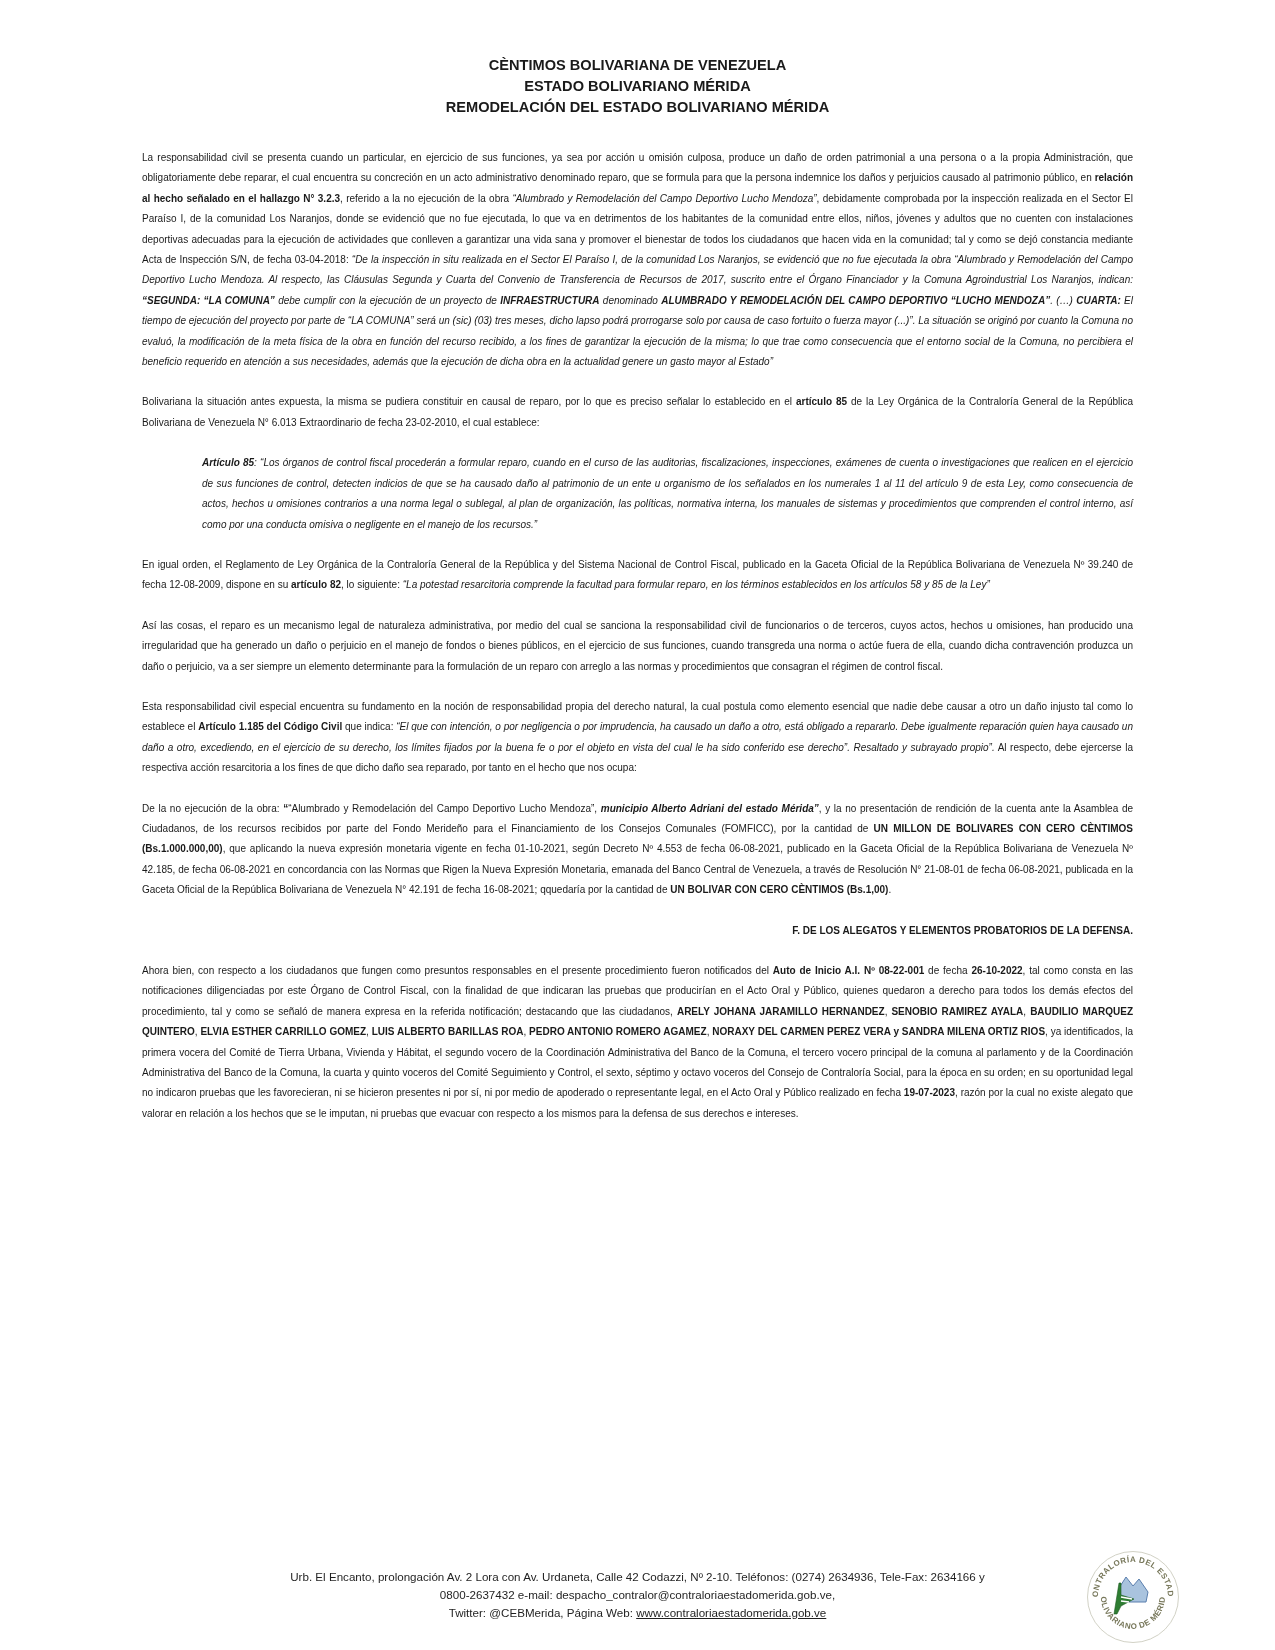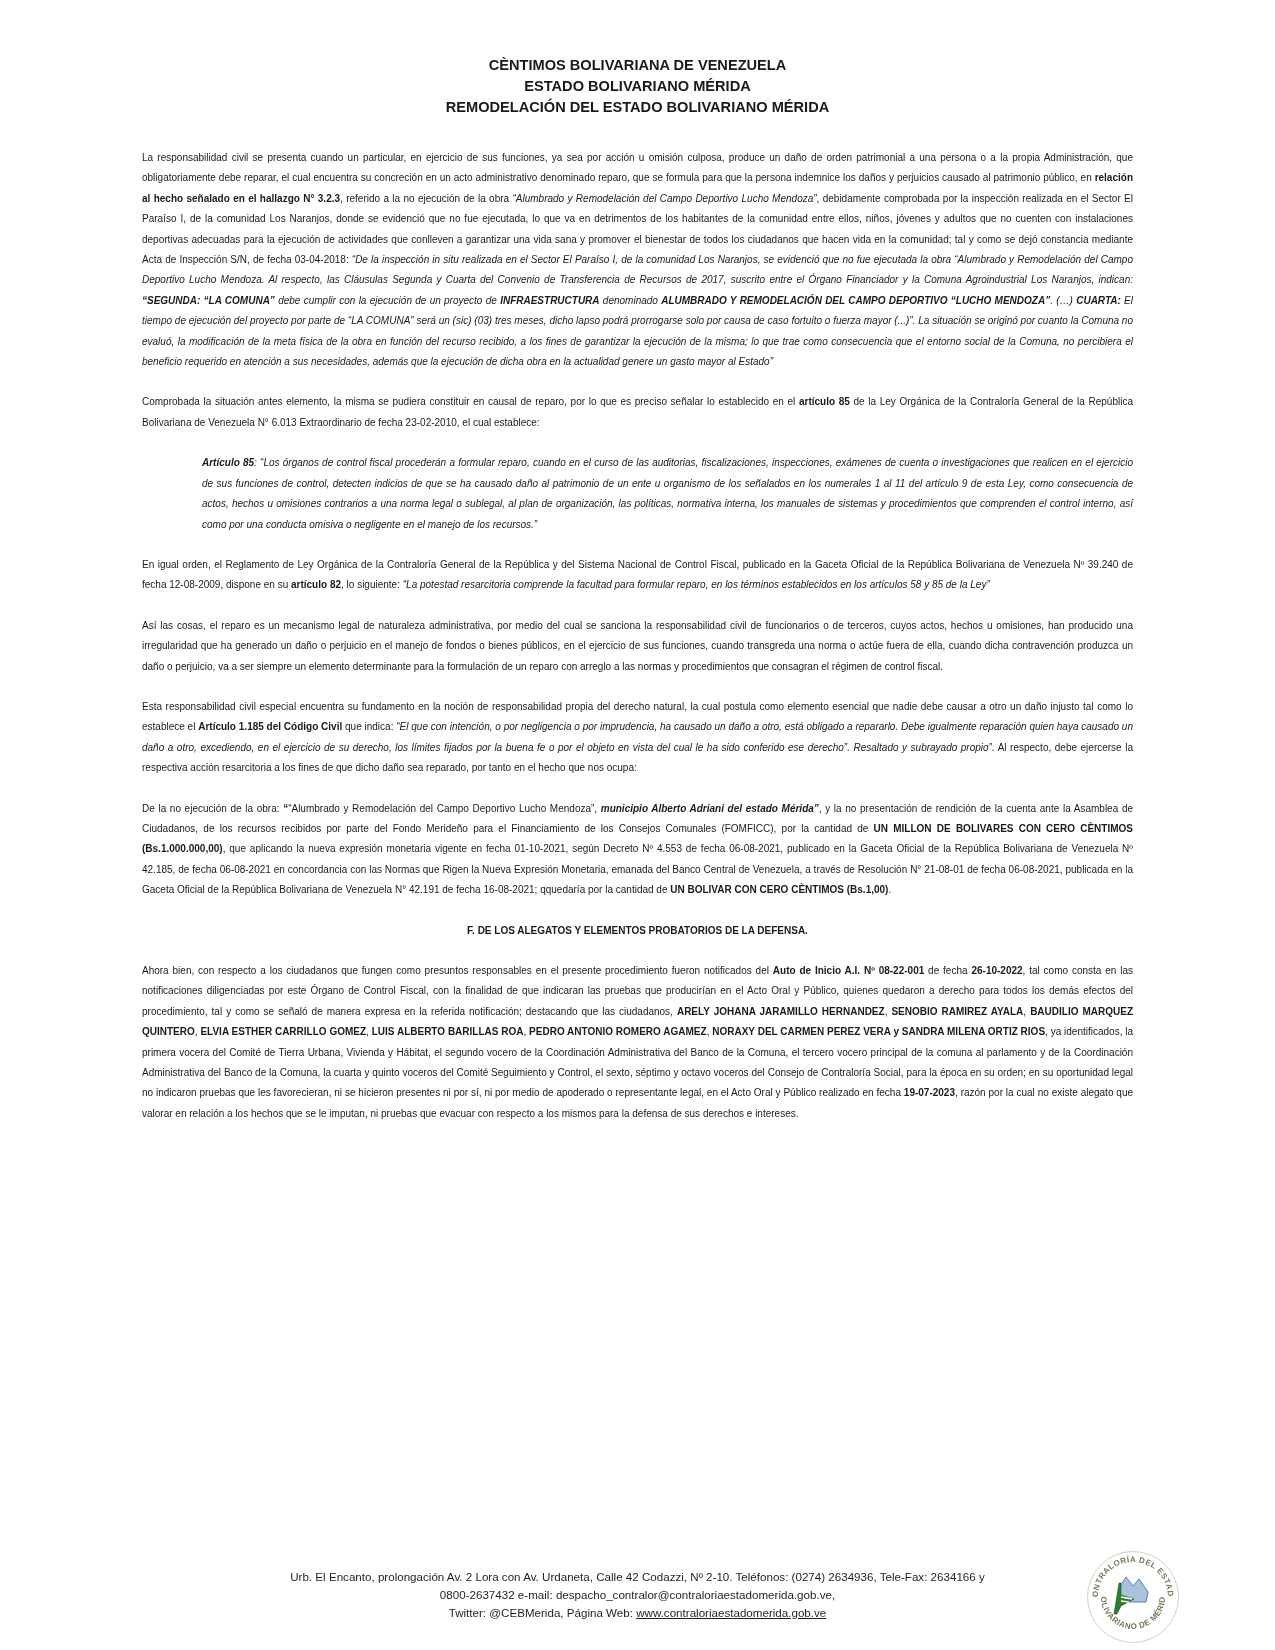--- a/index.html
+++ b/index.html
@@ -12,21 +12,21 @@
   .doc-header{
     position:absolute;top:55px;left:142px;width:991px;
     text-align:center;font-weight:bold;font-size:14.6px;line-height:21px;
   }
   .doc-body{
     position:absolute;top:148px;left:142px;width:991px;
     font-size:10px;line-height:20.4px;text-align:justify;
   }
   .doc-body p{margin:0 0 20px 0;}
   .doc-body p.quote{margin-left:60px;}
-  .doc-body p.heading{text-align:center;font-weight:bold;}
+  .doc-body p.heading{text-align:right;font-weight:bold;}
   .b{font-weight:bold;}
   .i{font-style:italic;}
   .doc-footer{
     position:absolute;top:1568px;left:0;width:1275px;
     text-align:center;font-size:11.6px;line-height:18px;color:#1f1f1f;
   }
   .doc-footer .url{text-decoration:underline;}
   .seal{
     position:absolute;top:1550px;left:1086px;width:94px;height:94px;
   }
@@ -38,21 +38,21 @@
 <div class="page">
 
   <div class="doc-header">
       <div>CÈNTIMOS BOLIVARIANA DE VENEZUELA</div>
       <div>ESTADO BOLIVARIANO MÉRIDA</div>
       <div>REMODELACIÓN DEL ESTADO BOLIVARIANO MÉRIDA</div>
     </div>
 
   <div class="doc-body">
       <p class="body"><span>La responsabilidad civil se presenta cuando un particular, en ejercicio de sus funciones, ya sea por acción u omisión culposa, produce un daño de orden patrimonial a una persona o a la propia Administración, que obligatoriamente debe reparar, el cual encuentra su concreción en un acto administrativo denominado reparo, que se formula para que la persona indemnice los daños y perjuicios causado al patrimonio público, en </span><span class="b">relación al hecho señalado en el hallazgo N° 3.2.3</span><span>, referido a la no ejecución de la obra </span><span class="i">“Alumbrado y Remodelación del Campo Deportivo Lucho Mendoza”</span><span>, debidamente comprobada por la inspección realizada en el Sector El Paraíso I, de la comunidad Los Naranjos, donde se evidenció que no fue ejecutada, lo que va en detrimentos de los habitantes de la comunidad entre ellos, niños, jóvenes y adultos que no cuenten con instalaciones deportivas adecuadas para la ejecución de actividades que conlleven a garantizar una vida sana y promover el bienestar de todos los ciudadanos que hacen vida en la comunidad; tal y como se dejó constancia mediante Acta de Inspección S/N, de fecha 03-04-2018: </span><span class="i">“De la inspección in situ realizada en el Sector El Paraíso I, de la comunidad Los Naranjos, se evidenció que no fue ejecutada la obra “Alumbrado y Remodelación del Campo Deportivo Lucho Mendoza. Al respecto, las Cláusulas Segunda y Cuarta del Convenio de Transferencia de Recursos de 2017, suscrito entre el Órgano Financiador y la Comuna Agroindustrial Los Naranjos, indican: </span><span class="b i">“SEGUNDA: “LA COMUNA”</span><span class="i"> debe cumplir con la ejecución de un proyecto de </span><span class="b i">INFRAESTRUCTURA</span><span class="i"> denominado </span><span class="b i">ALUMBRADO Y REMODELACIÓN DEL CAMPO DEPORTIVO “LUCHO MENDOZA”</span><span class="i">. (…) </span><span class="b i">CUARTA:</span><span class="i"> El tiempo de ejecución del proyecto por parte de “LA COMUNA” será un (sic) (03) tres meses, dicho lapso podrá prorrogarse solo por causa de caso fortuito o fuerza mayor (...)”. La situación se originó por cuanto la Comuna no evaluó, la modificación de la meta física de la obra en función del recurso recibido, a los fines de garantizar la ejecución de la misma; lo que trae como consecuencia que el entorno social de la Comuna, no percibiera el beneficio requerido en atención a sus necesidades, además que la ejecución de dicha obra en la actualidad genere un gasto mayor al Estado”</span></p>
-      <p class="body"><span>Comprobada la situación antes elemento, la misma se pudiera constituir en causal de reparo, por lo que es preciso señalar lo establecido en el </span><span class="b">artículo 85</span><span> de la Ley Orgánica de la Contraloría General de la República Bolivariana de Venezuela N° 6.013 Extraordinario de fecha 23-02-2010, el cual establece:</span></p>
+      <p class="body"><span>Bolivariana la situación antes expuesta, la misma se pudiera constituir en causal de reparo, por lo que es preciso señalar lo establecido en el </span><span class="b">artículo 85</span><span> de la Ley Orgánica de la Contraloría General de la República Bolivariana de Venezuela N° 6.013 Extraordinario de fecha 23-02-2010, el cual establece:</span></p>
       <p class="quote"><span class="b i">Artículo 85</span><span class="i">: </span><span class="i">“Los órganos de control fiscal procederán a formular reparo, cuando en el curso de las auditorias, fiscalizaciones, inspecciones, exámenes de cuenta o investigaciones que realicen en el ejercicio de sus funciones de control, detecten indicios de que se ha causado daño al patrimonio de un ente u organismo de los señalados en los numerales 1 al 11 del artículo 9 de esta Ley, como consecuencia de actos, hechos u omisiones contrarios a una norma legal o sublegal, al plan de organización, las políticas, normativa interna, los manuales de sistemas y procedimientos que comprenden el control interno, así como por una conducta omisiva o negligente en el manejo de los recursos.”</span></p>
       <p class="body"><span>En igual orden, el Reglamento de Ley Orgánica de la Contraloría General de la República y del Sistema Nacional de Control Fiscal, publicado en la Gaceta Oficial de la República Bolivariana de Venezuela  Nº 39.240 de fecha 12-08-2009, dispone en su </span><span class="b">artículo 82</span><span>, lo siguiente: </span><span class="i">“La potestad resarcitoria comprende la facultad para formular reparo, en los términos establecidos en los artículos 58 y 85 de la Ley”</span></p>
       <p class="body"><span>Así las cosas,  el reparo es un mecanismo legal de naturaleza administrativa, por medio del cual se sanciona  la responsabilidad civil de funcionarios o de terceros, cuyos actos, hechos u omisiones, han producido una irregularidad que ha generado un daño o perjuicio en el manejo de fondos o bienes públicos, en el ejercicio de sus funciones,  cuando transgreda una norma o actúe fuera de ella, cuando dicha contravención produzca un daño o perjuicio, va a ser siempre un elemento determinante para la formulación de un reparo con arreglo a las normas y procedimientos que consagran el régimen de control fiscal.</span></p>
       <p class="body"><span>Esta responsabilidad civil especial encuentra su fundamento en la noción de responsabilidad  propia del derecho natural, la cual postula como elemento esencial que nadie debe causar a otro un daño injusto tal como lo establece el </span><span class="b">Artículo 1.185 del Código Civil</span><span> que indica:</span><span class="i"> “El que con intención, o por negligencia o por imprudencia, ha causado un daño a otro, está obligado a repararlo. Debe igualmente reparación quien haya causado un daño a otro, excediendo, en el ejercicio de su derecho, los límites fijados por la buena fe o por el objeto en vista del cual le ha sido conferido ese derecho”. Resaltado y subrayado propio”.</span><span> Al respecto, debe ejercerse la respectiva acción resarcitoria a los fines de que dicho daño sea reparado, por tanto en el hecho que nos ocupa:</span></p>
       <p class="body"><span>De la no ejecución de la obra: </span><span class="b">“</span><span>“Alumbrado y Remodelación del Campo Deportivo Lucho Mendoza”, </span><span class="b i">municipio Alberto Adriani del estado Mérida”</span><span>, y la no presentación de rendición de la cuenta ante la Asamblea de Ciudadanos, de los recursos recibidos por parte del Fondo Merideño para el Financiamiento de los Consejos Comunales (FOMFICC), por la cantidad de </span><span class="b">UN MILLON DE BOLIVARES CON CERO CÈNTIMOS (Bs.1.000.000,00)</span><span>, que aplicando la nueva expresión monetaria vigente en fecha 01-10-2021, según Decreto Nº 4.553 de fecha 06-08-2021, publicado en la Gaceta Oficial de la República Bolivariana de Venezuela Nº 42.185, de fecha 06-08-2021 en concordancia con las Normas que Rigen la Nueva Expresión Monetaria, emanada del Banco Central de Venezuela, a través de Resolución N° 21-08-01 de fecha 06-08-2021, publicada en la Gaceta Oficial de la República Bolivariana de Venezuela N° 42.191 de fecha 16-08-2021; qquedaría por la cantidad de </span><span class="b">UN BOLIVAR CON CERO CÈNTIMOS (Bs.1,00)</span><span>.</span></p>
       <p class="heading"><span class="b">F. DE LOS ALEGATOS Y ELEMENTOS PROBATORIOS DE LA DEFENSA.</span></p>
       <p class="body"><span>Ahora bien, con respecto a los ciudadanos que fungen como presuntos responsables en el presente procedimiento fueron notificados del </span><span class="b">Auto de Inicio A.I. Nº 08-22-001</span><span> de fecha </span><span class="b">26-10-2022</span><span>, tal como consta en las notificaciones diligenciadas por este Órgano de Control Fiscal, con la finalidad de que indicaran las pruebas que producirían en el Acto Oral y Público, quienes quedaron a derecho para todos los demás efectos del procedimiento, tal y como se señaló de manera expresa en la referida notificación; destacando que las ciudadanos, </span><span class="b">ARELY JOHANA JARAMILLO HERNANDEZ</span><span>, </span><span class="b">SENOBIO RAMIREZ AYALA</span><span>, </span><span class="b">BAUDILIO MARQUEZ QUINTERO</span><span>, </span><span class="b">ELVIA ESTHER CARRILLO GOMEZ</span><span>, </span><span class="b">LUIS ALBERTO BARILLAS ROA</span><span>, </span><span class="b">PEDRO ANTONIO ROMERO AGAMEZ</span><span>, </span><span class="b">NORAXY DEL CARMEN PEREZ VERA y SANDRA MILENA ORTIZ RIOS</span><span>, ya identificados, la primera vocera del Comité de Tierra Urbana, Vivienda y Hábitat, el segundo vocero de la Coordinación Administrativa del Banco de la Comuna, el tercero vocero principal de la comuna al parlamento y de la Coordinación Administrativa del Banco de la Comuna, la cuarta y quinto voceros del Comité Seguimiento y Control, el sexto, séptimo y octavo voceros del Consejo de Contraloría Social, para la época en su orden; en su oportunidad legal no indicaron pruebas que les favorecieran, ni se hicieron presentes ni por sí, ni por medio de apoderado o representante legal, en el Acto Oral y Público realizado en fecha </span><span class="b">19-07-2023</span><span>, razón por la cual no existe alegato que valorar en relación a los hechos que se le imputan, ni pruebas que evacuar con respecto a los mismos para la defensa de sus derechos e intereses.</span></p>
     </div>
 
   <div class="doc-footer">

